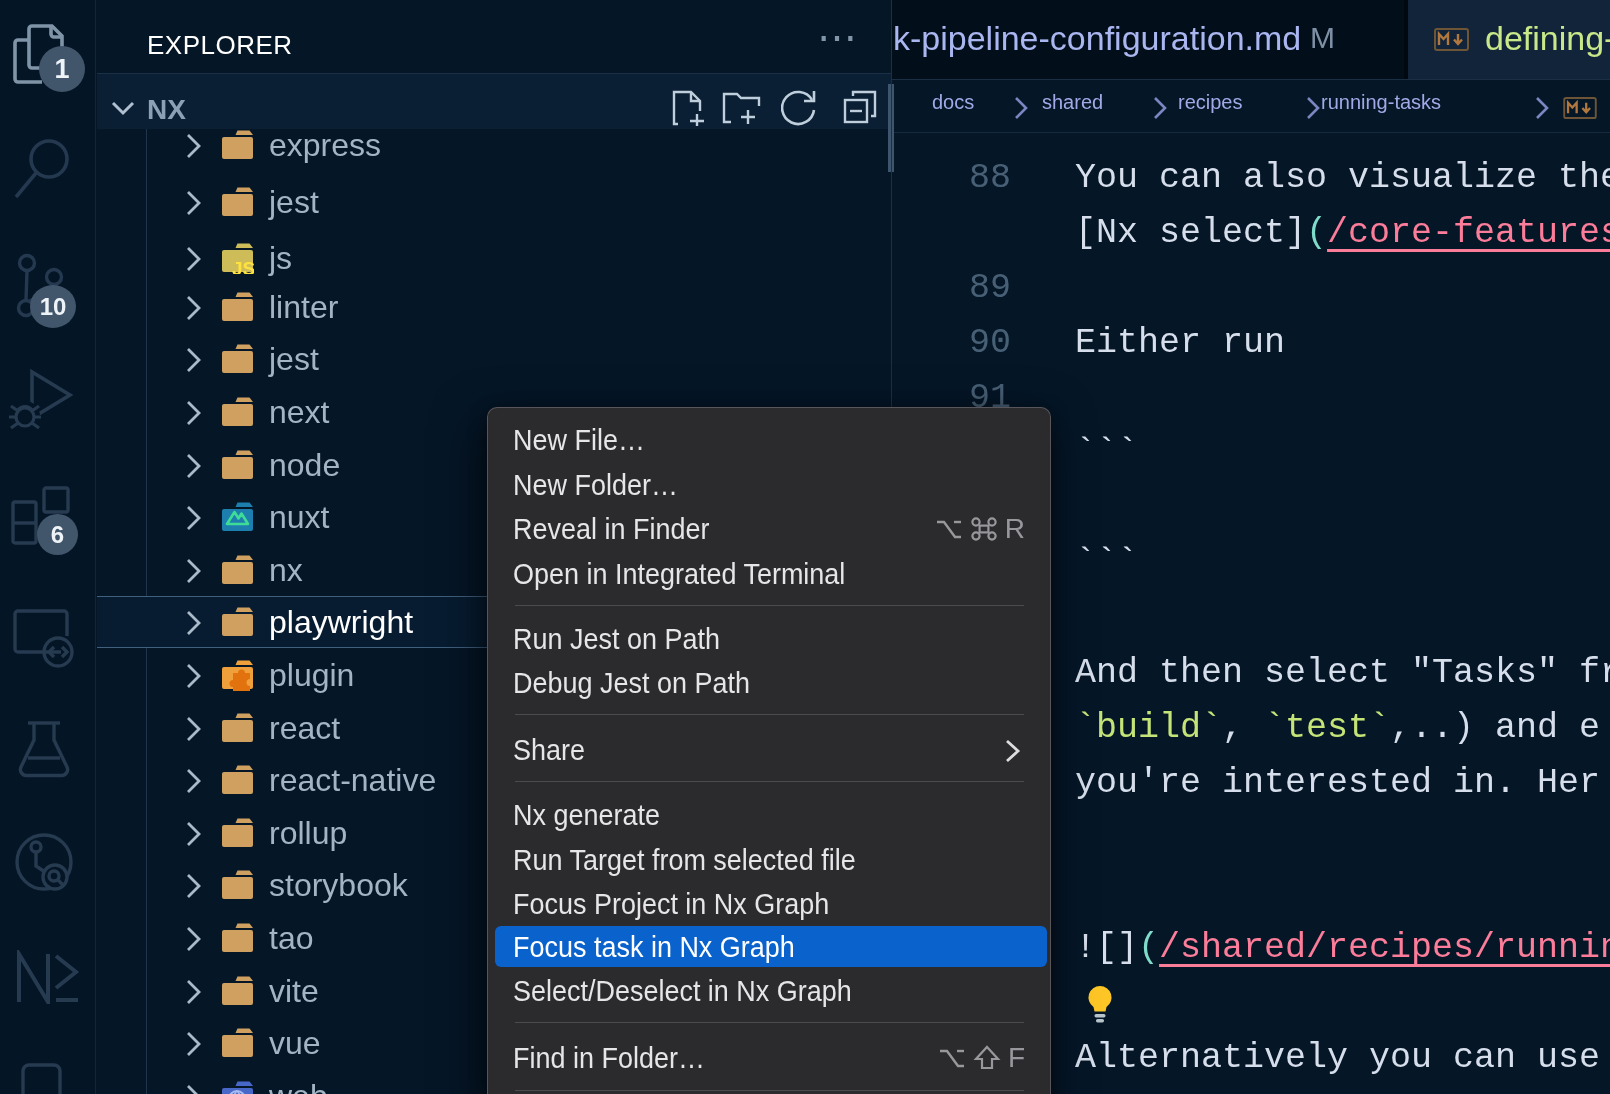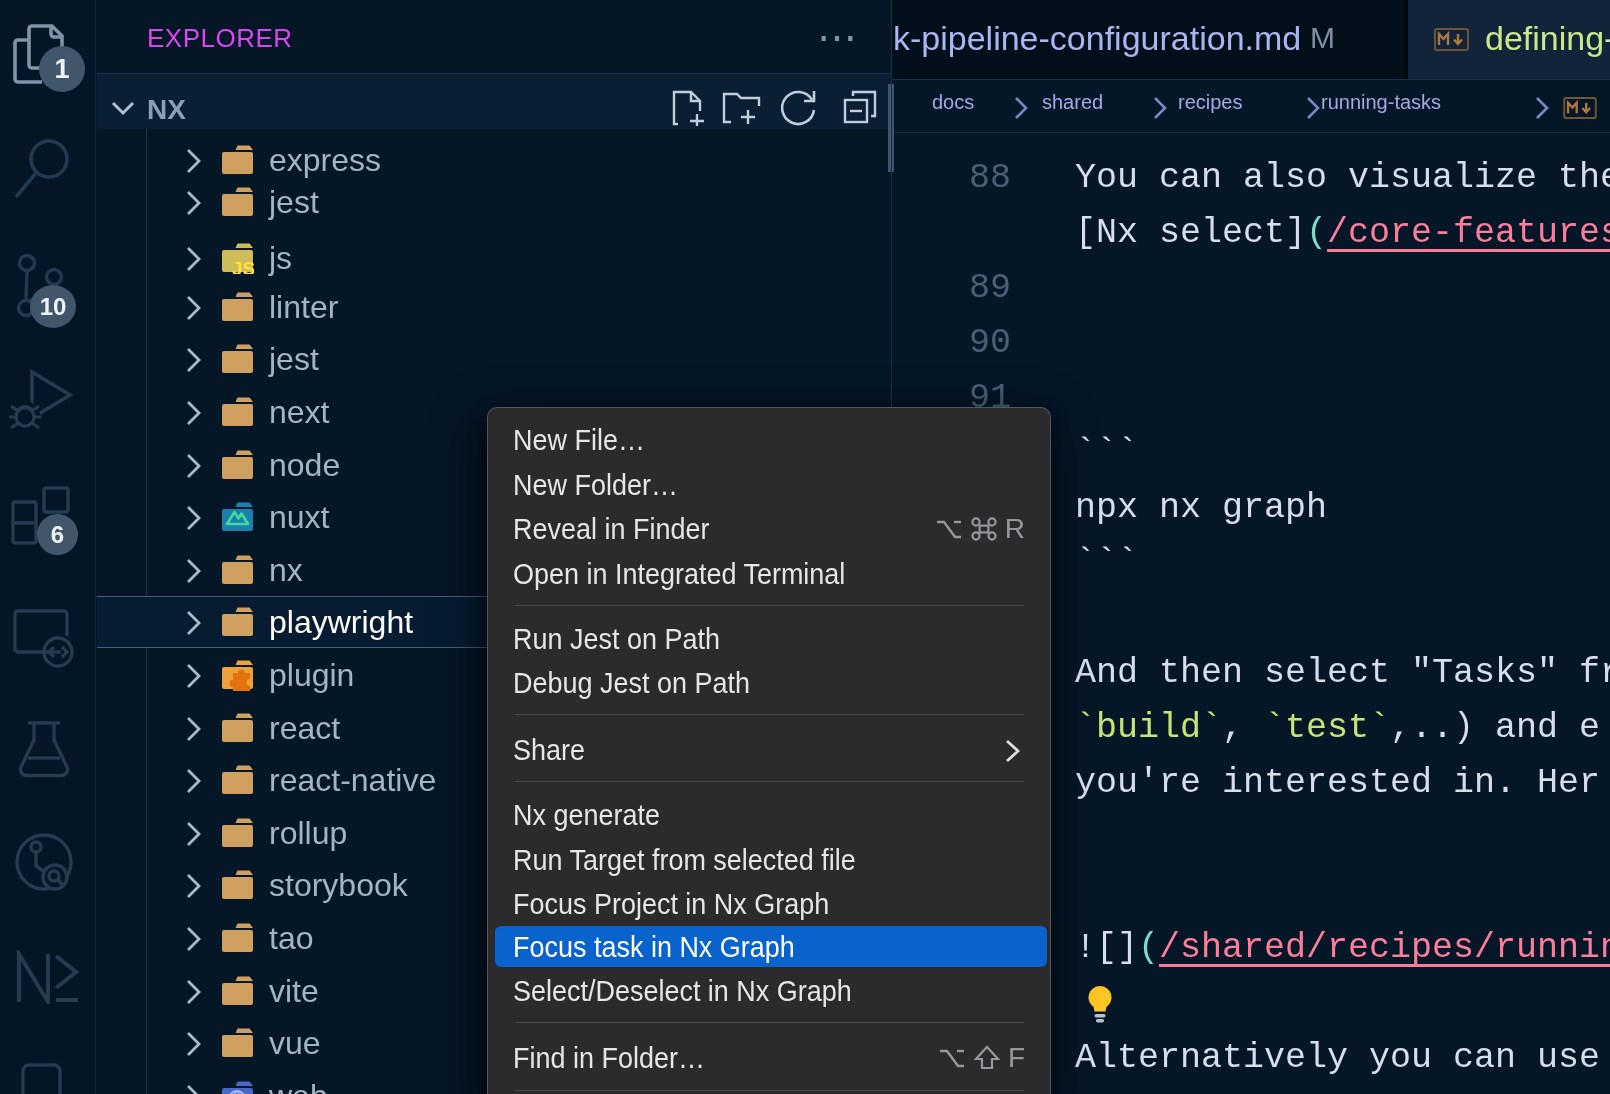--- a/index.html
+++ b/index.html
@@ -10,22 +10,22 @@
 
   
   .activity { position:absolute; left:0; top:0; width:96px; height:1094px;
               background:#041525; border-right:1px solid #132639; }
   .badge { position:absolute; background:#42566b; color:#eef3f8; font-weight:bold;
            border-radius:50%; text-align:center; }
 
   
   .sidebar { position:absolute; left:97px; top:0; width:794px; height:1094px;
              background:#051627; overflow:hidden; }
-  .sb-title { position:absolute; left:50px; top:23px; font-size:26px; letter-spacing:0.5px;
-              color:#d946ef; }
+  .sb-title { position:absolute; left:50px; top:30px; font-size:26px; letter-spacing:0.5px;
+              color:#ffffff; }
   .sb-dots { position:absolute; left:720px; top:14px; font-size:40px; color:#8296a9; letter-spacing:1px;}
   .nxrow { position:absolute; left:0; top:73px; width:794px; height:56px; background:#0a1f33;
            border-top:1px solid #1a3046; }
   .nxlabel { position:absolute; left:50px; top:94px; font-size:28px; font-weight:bold; color:#8ba0b4; }
   .guide { position:absolute; left:49px; top:129px; width:1px; height:965px; background:#20354b; }
 
   .row { position:absolute; left:0; width:794px; height:53px; }
   .row .chev { position:absolute; left:86px; top:13px; }
   .row .ficon { position:absolute; left:124px; top:10px; }
   .row .lbl { position:absolute; left:172px; top:9px; font-size:32px; color:#a3b5c5; }
@@ -188,21 +188,21 @@
       <g fill="none" stroke="#bfcedc" stroke-width="2.4">
         <path d="M12 8 V4 h22 v24 h-4"></path>
         <rect x="4" y="12" width="22" height="22"></rect>
         <path d="M9 23 h12"></path>
       </g>
     </svg>
 
     <div class="guide"></div>
     <div class="selrow"></div>
     <div id="tree">
-        <div class="row" style="top:133px;padding-left:20px;">
+        <div class="row" style="top:118px;padding-left:20px;">
           <svg class="chev" width="22" height="30" viewBox="0 0 22 30">
             <path d="M5 4 L16 15 L5 26" fill="none" stroke="#a9bac9" stroke-width="2.8"></path>
           </svg>
           <span class="ficon"><svg width="33" height="33" viewBox="0 0 33 33">
               <path d="M14.5 7 l2-4.5 H28.5 l3.5 4.5 z" fill="#cfa05f"></path>
               <rect x="1" y="9" width="31" height="22" rx="2" fill="#cfa05f"></rect>
             </svg></span>
           <span class="lbl" style="">express</span>
         </div>
         <div class="row" style="top:174.6px;">
@@ -432,23 +432,23 @@
         <path d="M24 6 v9 M20 11.5 l4 4.5 4-4.5" fill="none" stroke="#b0783e" stroke-width="2.4"></path>
       </svg>
     </div>
 
     <div class="codearea" id="code">
         <div class="ln" style="top:17px;">88</div>
         <div class="cl" style="top:17px;"><span>You can also visualize the</span></div>
         <div class="cl" style="top:72px;"><span>[Nx select]</span><span class="teal">(</span><span class="pinku">/core-features-of-nx</span></div>
         <div class="ln" style="top:127px;">89</div>
         <div class="ln" style="top:182px;">90</div>
+        <div class="cl" style="top:182px;"><span>Either run</span></div>
         <div class="ln" style="top:237px;">91</div>
         <div class="cl" style="top:292px;"><span>```</span></div>
-        <div class="cl" style="top:347px;"><span>npx nx graph</span></div>
         <div class="cl" style="top:402px;"><span>```</span></div>
         <div class="cl" style="top:512px;"><span>And then select "Tasks" fr</span></div>
         <div class="cl" style="top:622px;"><span>you're interested in. Her</span></div>
         <div class="cl" style="top:567px;"><span class="green">`build`</span><span>, </span><span class="green">`test`</span><span>,..) and e</span></div>
         <div class="cl" style="top:787px;"><span>![]</span><span class="teal">(</span><span class="pinku">/shared/recipes/running-t</span></div>
         <div class="cl" style="top:897px;"><span>Alternatively you can use t</span></div>
         <svg style="position:absolute; left:194px; top:851px;" width="30" height="40" viewBox="0 0 30 40">
           <path d="M15 1 a11.5 11.5 0 0 1 6.5 21 l-1 4.5 h-11 l-1-4.5 a11.5 11.5 0 0 1 6.5-21 z" fill="#fdc525"></path>
           <rect x="9.5" y="29" width="11" height="3.4" rx="1.6" fill="#b8c4cc"></rect>
           <rect x="11" y="34" width="8" height="3.4" rx="1.6" fill="#b8c4cc"></rect>

